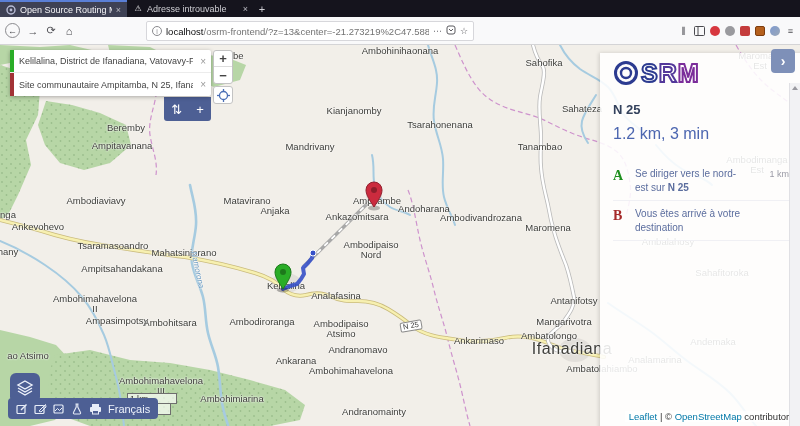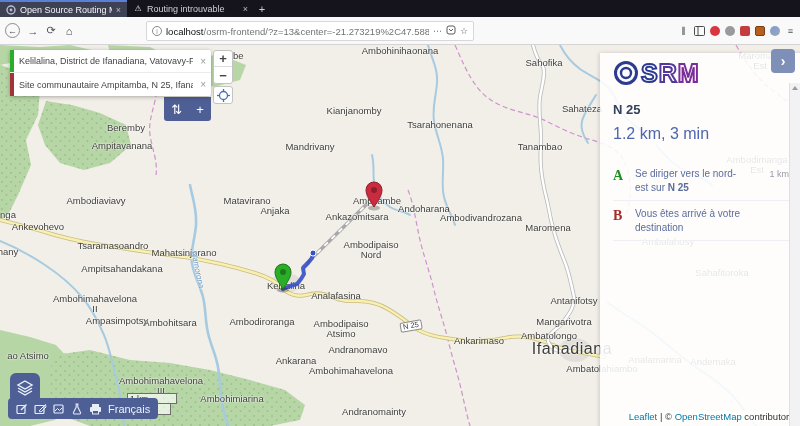--- a/index.html
+++ b/index.html
@@ -104,21 +104,21 @@
         <svg width="10" height="10" viewBox="0 0 10 10">
             <circle cx="5" cy="5" r="4" fill="none" stroke="#b9bdd6" stroke-width="1.4"></circle>
             <circle cx="5" cy="5" r="1.4" fill="#b9bdd6"></circle>
           </svg>
       </span>
       <span class="tab-title">Open Source Routing Machine</span>
       <span class="tab-close">×</span>
     </div>
     <div class="tab">
       <span class="favicon warn-glyph">⚠</span>
-      <span class="tab-title">Routing introuvable</span>
+      <span class="tab-title">Adresse introuvable</span>
       <span class="tab-close">×</span>
     </div>
     <div class="newtab">+</div>
   </div>
 
   <div class="navbar">
     <span class="backcircle">
         <span>←</span>
       </span>
     <span class="navicon">→</span>
@@ -265,21 +265,21 @@
         <div class="map-label" style="left: 549px; top: 291px;">Ambatolongo</div>
         <div class="map-label big" style="left: 572px; top: 304px;">Ifanadiana</div>
         <div class="map-label" style="left: 602px; top: 324px;">Ambatolahiambo</div>
         <div class="map-label" style="left: 28px; top: 311px;">ao Atsimo</div>
         <div class="map-label" style="left: 161px; top: 341px;">Ambohimahavelona<div>III</div></div>
         <div class="map-label" style="left: 232px; top: 354px;">Ambohimiarina</div>
         <div class="map-label" style="left: 760px; top: 16px;">Maromara<div>Est</div></div>
         <div class="map-label" style="left: 757px; top: 120px;">Ambodimanga<div>Est</div></div>
         <div class="map-label" style="left: 668px; top: 197px;">Ambalahosy</div>
         <div class="map-label" style="left: 722px; top: 228px;">Sahafitoroka</div>
-        <div class="map-label" style="left: 713px; top: 297px; margin-top: 20px;">Andemaka</div>
+        <div class="map-label" style="left: 713px; top: 297px;">Andemaka</div>
         <div class="map-label" style="left: 655px; top: 315px;">Analamarina</div>
       </div>
 
     <svg class="layer" width="800" height="381" style="z-index:3">
       <path d="M283,244 L290,241 L297,239 L301,234 L304,229 L303,223 L308,218 L312,213 L313,208" fill="none" stroke="#3650c8" stroke-width="4" stroke-linecap="round" stroke-linejoin="round" opacity="0.9"></path>
       <circle cx="313" cy="208" r="3" fill="#3650c8" stroke="#fff" stroke-width="1"></circle>
 
       <g transform="translate(283,244)">
         <ellipse cx="0" cy="1" rx="6" ry="2.5" fill="rgba(0,0,0,0.25)"></ellipse>
         <path d="M0,0 C-6,-9 -8,-13 -8,-17 A8,8 0 1 1 8,-17 C8,-13 6,-9 0,0 Z" fill="#2aad27" stroke="#1c7a1a" stroke-width="1"></path>

